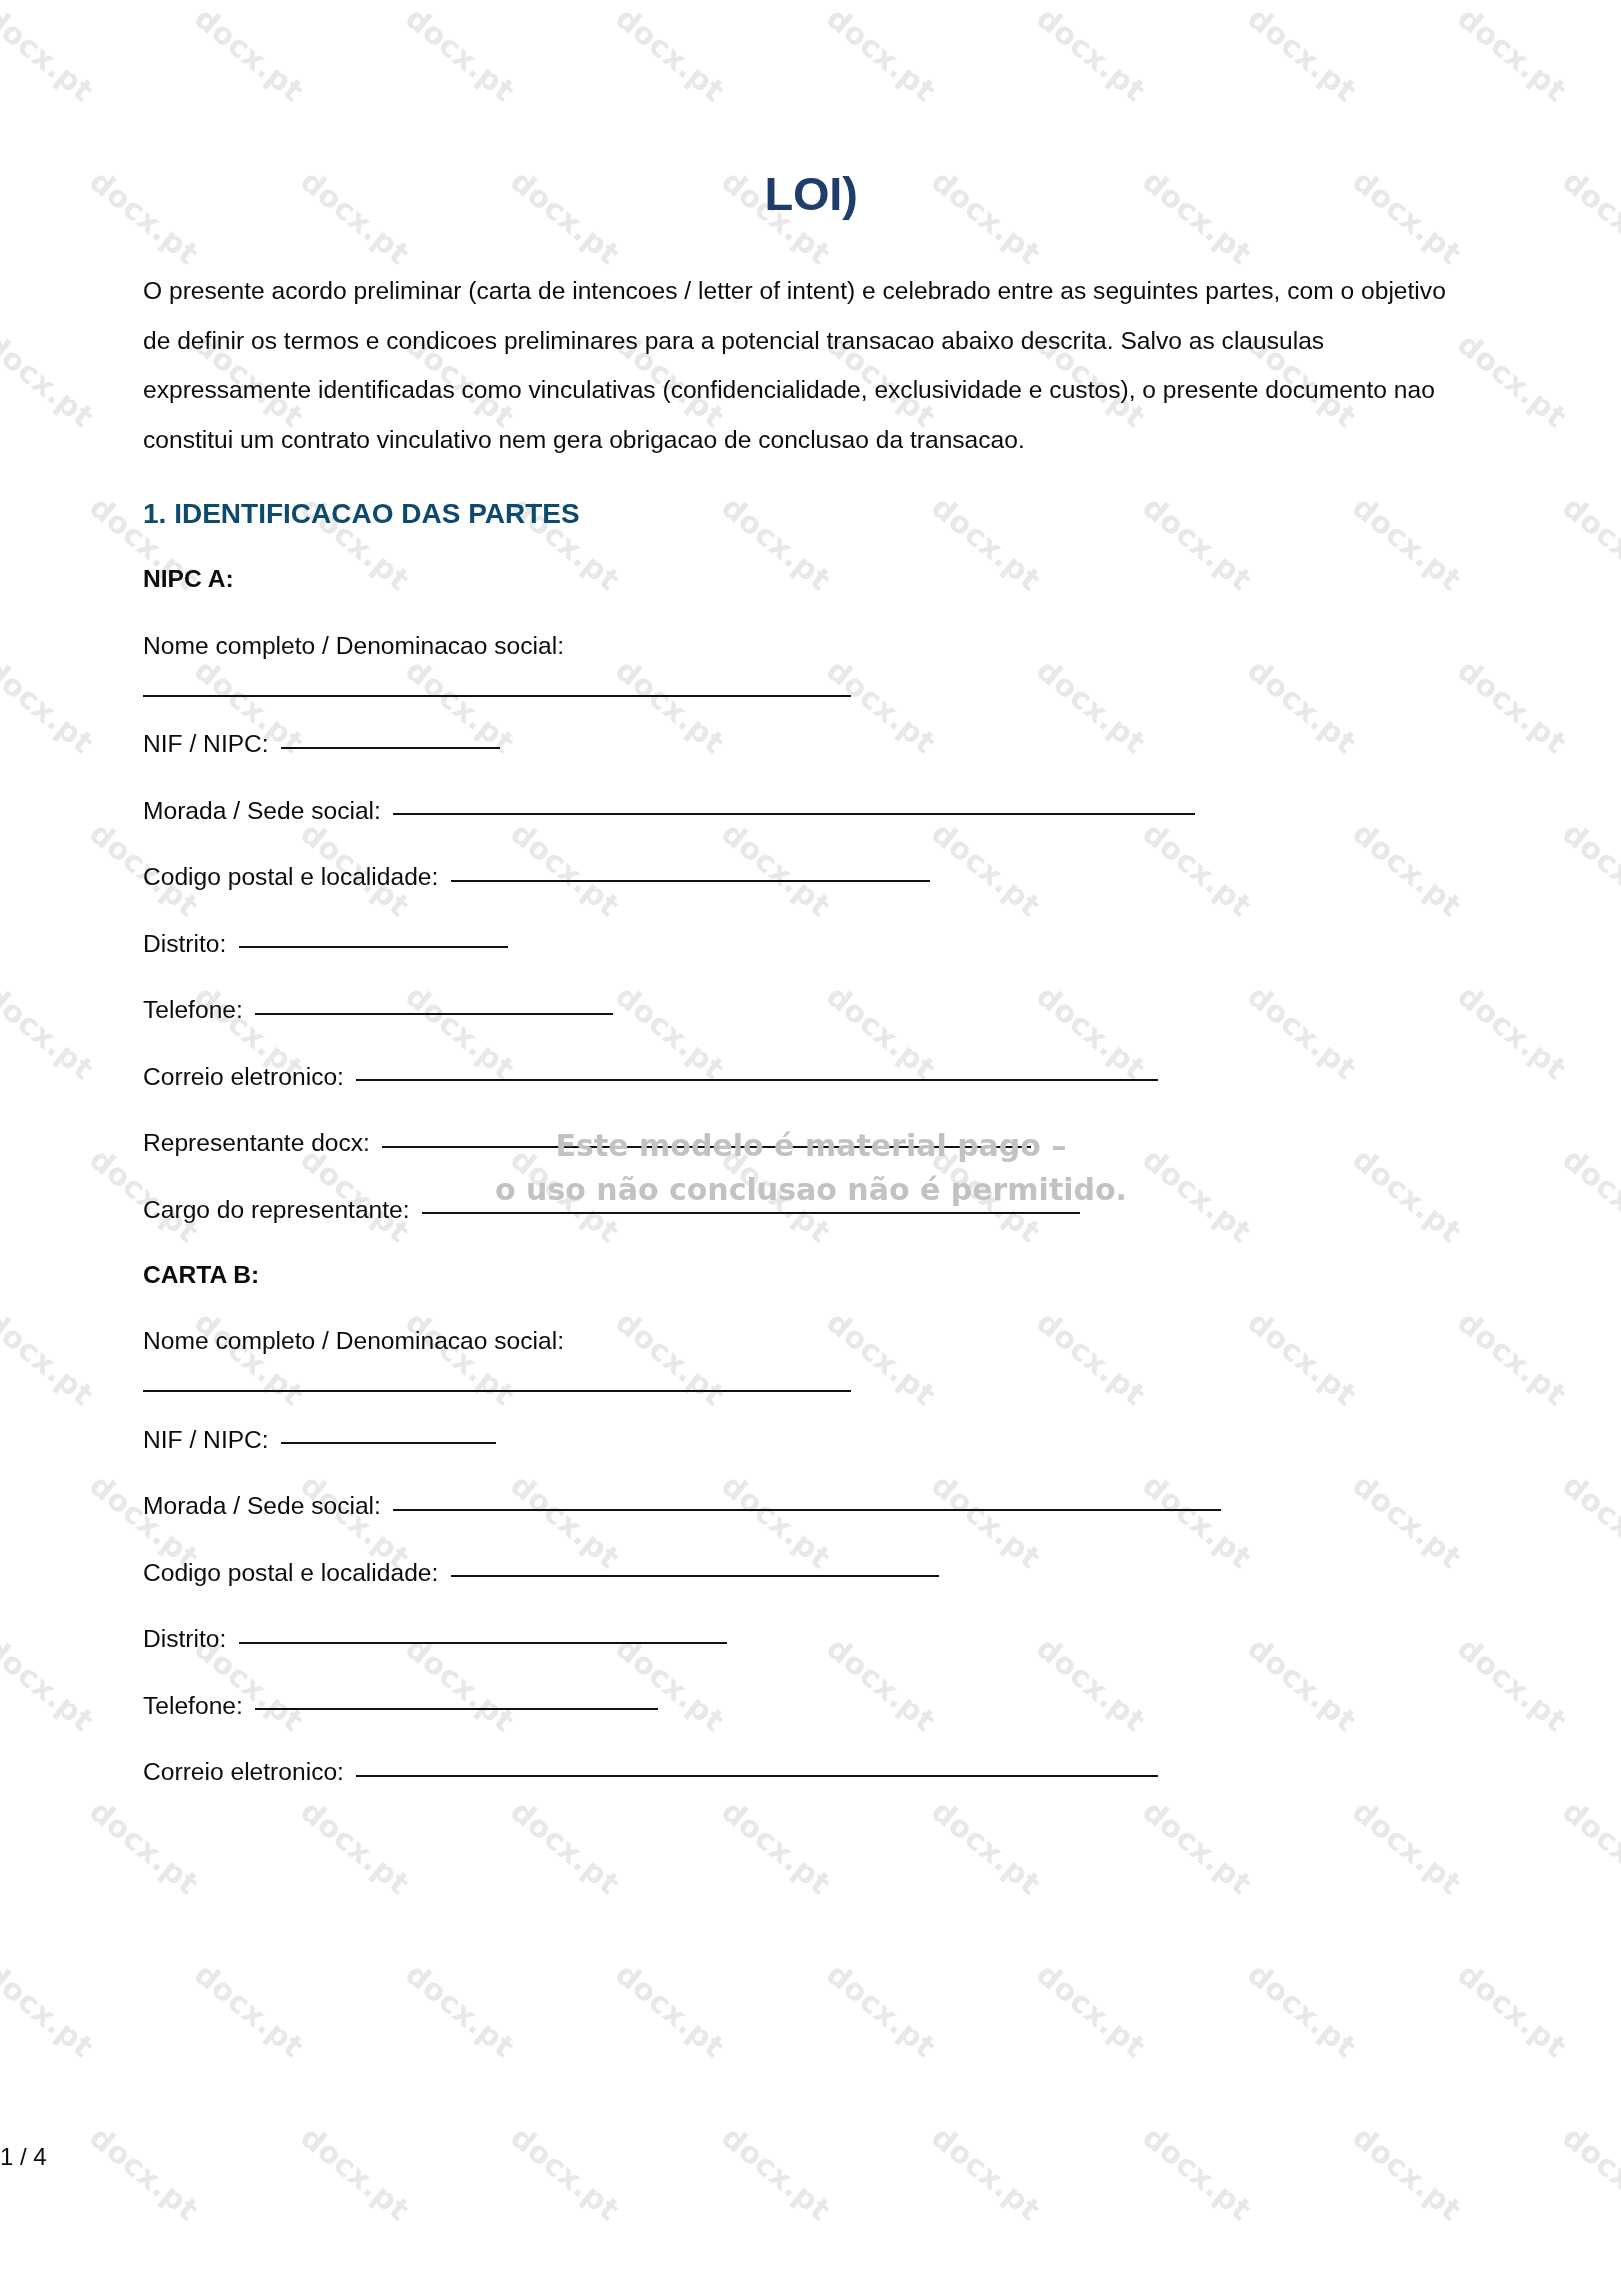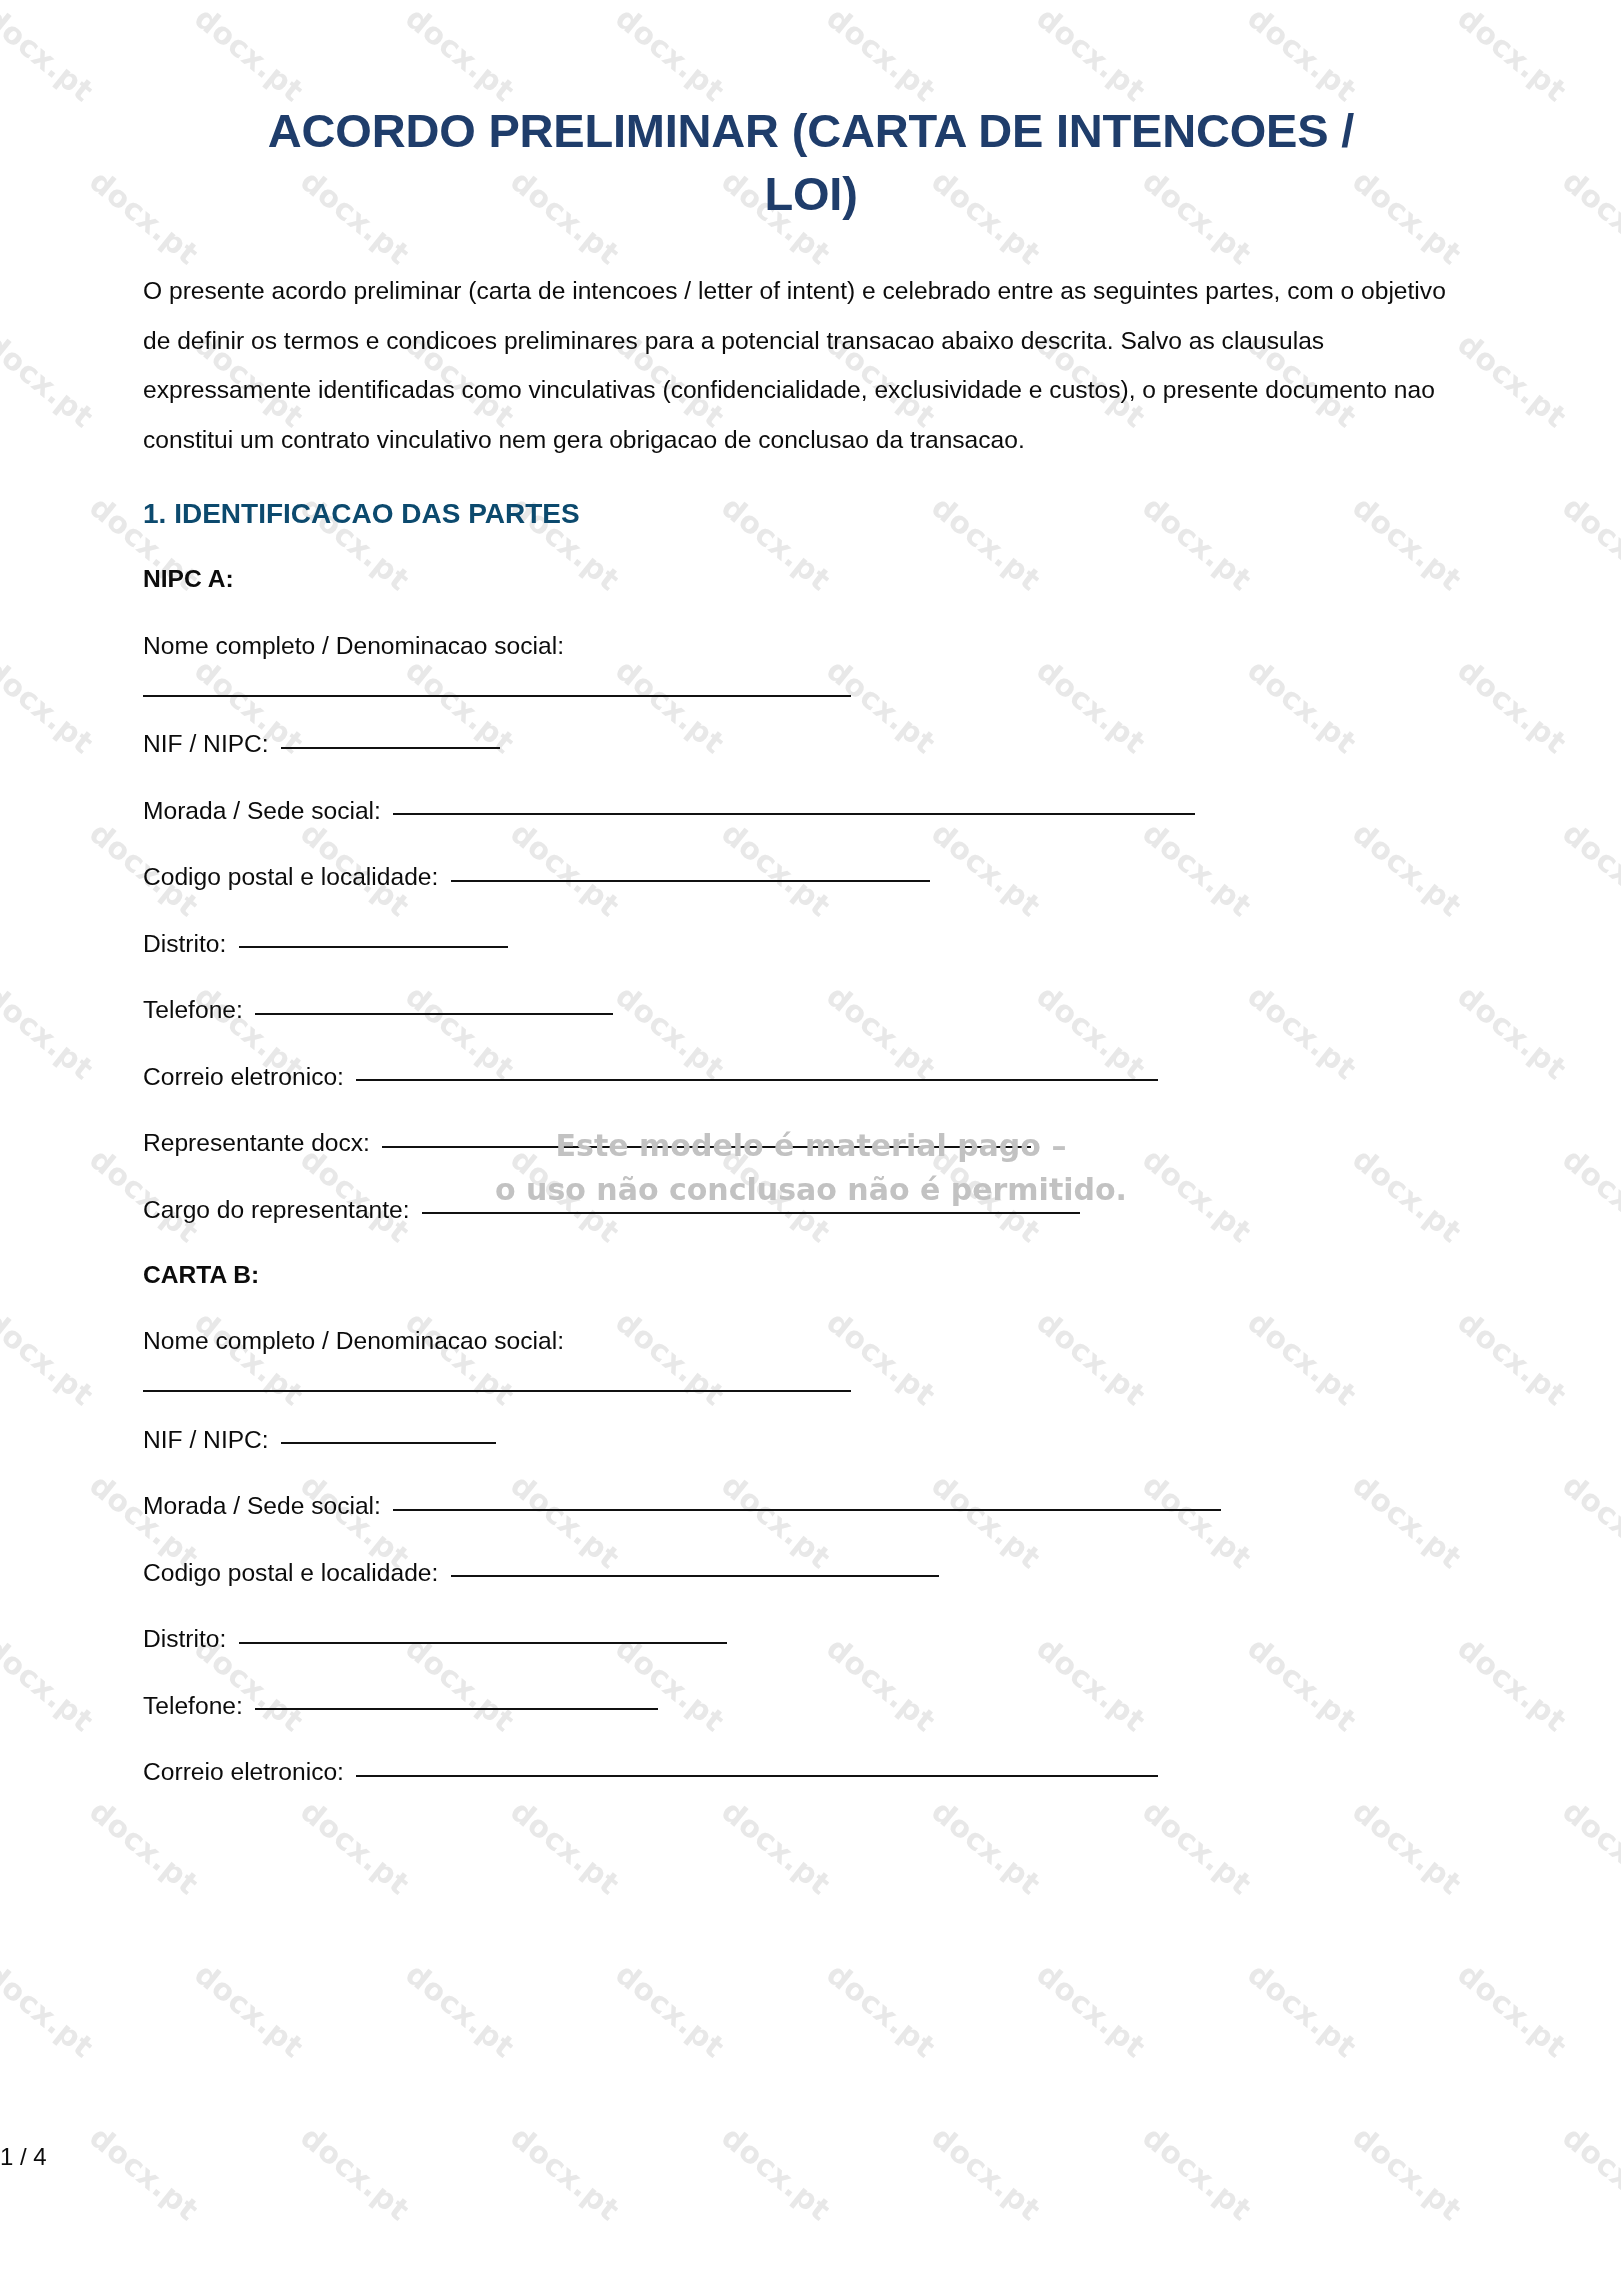--- a/index.html
+++ b/index.html
@@ -283,21 +283,21 @@
       <span class="wm" style="color: rgb(232, 232, 232); left: 631px; top: 2282px;">docx.pt</span>
       <span class="wm" style="color: rgb(232, 232, 232); left: 842px; top: 2282px;">docx.pt</span>
       <span class="wm" style="color: rgb(232, 232, 232); left: 1052px; top: 2282px;">docx.pt</span>
       <span class="wm" style="color: rgb(232, 232, 232); left: 1263px; top: 2282px;">docx.pt</span>
       <span class="wm" style="color: rgb(232, 232, 232); left: 1473px; top: 2282px;">docx.pt</span>
     </div>
 
   <div class="content">
 
     <h1 class="doc-title">
-      <span>ACORDO PRELIMINAR (CARTA DE INTENCOES /</span><br>
+      <br>
       <span>LOI)</span>
     </h1>
 
     <p class="intro">O presente acordo preliminar (carta de intencoes / letter of intent) e celebrado entre as seguintes partes, com o objetivo de definir os termos e condicoes preliminares para a potencial transacao abaixo descrita. Salvo as clausulas expressamente identificadas como vinculativas (confidencialidade, exclusividade e custos), o presente documento nao constitui um contrato vinculativo nem gera obrigacao de conclusao da transacao.</p>
 
     <h2 class="section-heading">1. IDENTIFICACAO DAS PARTES</h2>
 
     <p class="party-label">NIPC A:</p>
 
     <p class="field wrap">

